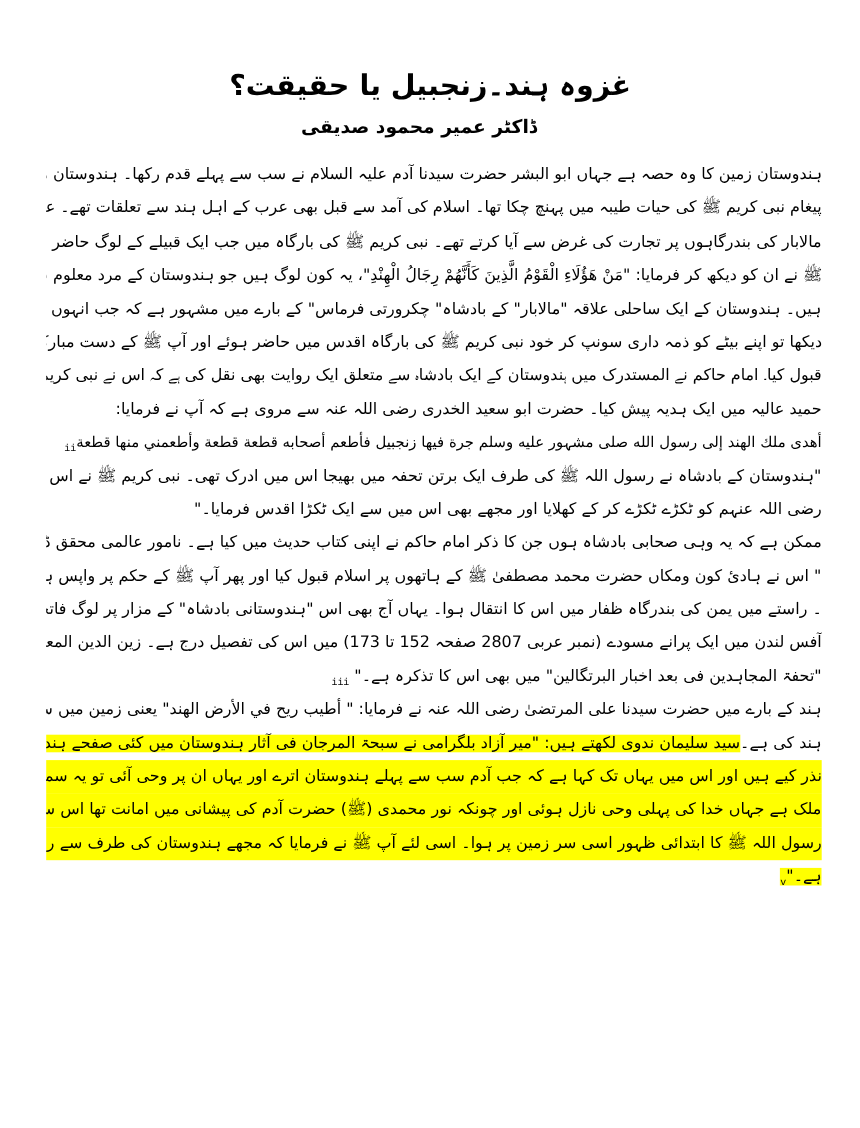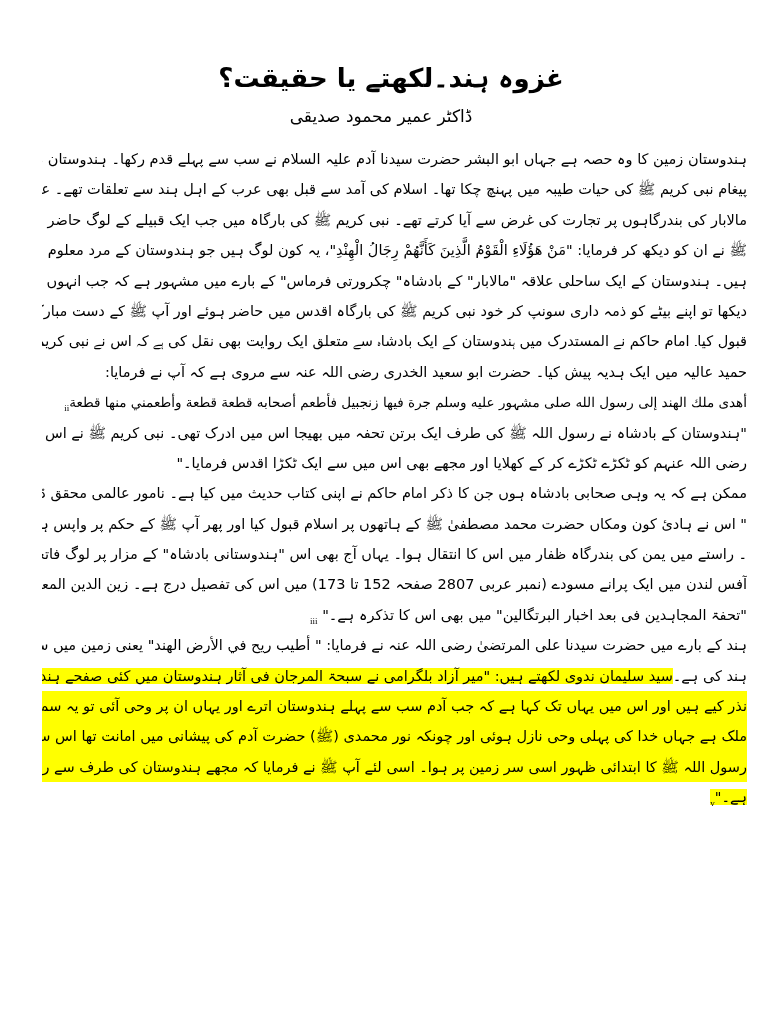--- a/index.html
+++ b/index.html
@@ -8,42 +8,42 @@
     position: absolute; left: 0; top: 0; width: 782px; height: 1025px;
     background: #ffffff; color: #000000;
     font-family: "DejaVu Sans", sans-serif;
   }
   .title {
     position: absolute; top: 60px; left: 0; width: 782px; text-align: center;
     direction: rtl; font-size: 26px; font-weight: bold; line-height: 36px;
   }
   .author {
     position: absolute; top: 104px; left: 0; width: 762px; text-align: center;
-    direction: rtl; font-size: 17px; font-weight: normal; line-height: 24px;
+    direction: rtl; font-size: 17px; font-weight: bold; line-height: 24px;
   }
   .body-text {
     position: absolute; top: 144px; left: 42px; width: 705px;
     direction: rtl; text-align: justify; text-align-last: right;
   }
   .line {
     display: block; height: 30.4px; line-height: 30.4px; font-size: 14.5px;
     white-space: nowrap; overflow: hidden; direction: rtl; text-align: justify;
     text-align-last: justify;
   }
   .line.last { text-align-last: right; }
   .line.arabic { font-family: "DejaVu Serif", serif; font-size: 13.5px; }
   .hl { background: #ffff00; }
   .hl-line { background: #ffff00; }
-  .fn { font-family: Liberation Serif, serif; font-size: 9px; vertical-align: sub; }
+  .fn { font-family: Liberation Mono, monospace; font-size: 9px; vertical-align: sub; }
 </style>
 </head>
 <body>
 
 <div class="page">
-  <div class="title">غزوہ ہند۔لکھتے یا حقیقت؟</div>
+  <div class="title">غزوہ ہند۔زنجبيل یا حقیقت؟</div>
   <div class="author">ڈاکٹر عمیر محمود صدیقی</div>
 
   <div class="body-text">
     <span class="line">ہندوستان زمین کا وہ حصہ ہے جہاں ابو البشر حضرت سیدنا آدم علیہ السلام نے سب سے پہلے قدم رکھا۔ ہندوستان میں اسلام کا</span>
     <span class="line">پیغام نبی کریم ﷺ کی حیات طیبہ میں پہنچ چکا تھا۔ اسلام کی آمد سے قبل بھی عرب کے اہل ہند سے تعلقات تھے۔ عرب تاجر سندھ اور</span>
     <span class="line">مالابار کی بندرگاہوں پر تجارت کی غرض سے آیا کرتے تھے۔ نبی کریم ﷺ کی بارگاہ میں جب ایک قبیلے کے لوگ حاضر ہوئے تو نبی کریم</span>
     <span class="line"><span>ﷺ نے ان کو دیکھ کر فرمایا: "مَنْ هَؤُلَاءِ الْقَوْمُ الَّذِينَ كَأَنَّهُمْ رِجَالُ الْهِنْدِ"، یہ کون لوگ ہیں جو ہندوستان کے مرد معلوم ہوتے</span></span>
     <span class="line">ہیں۔ ہندوستان کے ایک ساحلی علاقہ "مالابار" کے بادشاہ" چکرورتی فرماس" کے بارے میں مشہور ہے کہ جب انہوں نے شق القمر کا معجزہ</span>
     <span class="line">دیکھا تو اپنے بیٹے کو ذمہ داری سونپ کر خود نبی کریم ﷺ کی بارگاہ اقدس میں حاضر ہوئے اور آپ ﷺ کے دست مبارک پر اسلام</span>
     <span class="line">قبول کیا۔ امام حاکم نے المستدرک میں ہندوستان کے ایک بادشاہ سے متعلق ایک روایت بھی نقل کی ہے کہ اس نے نبی کریم ﷺ کی</span>

